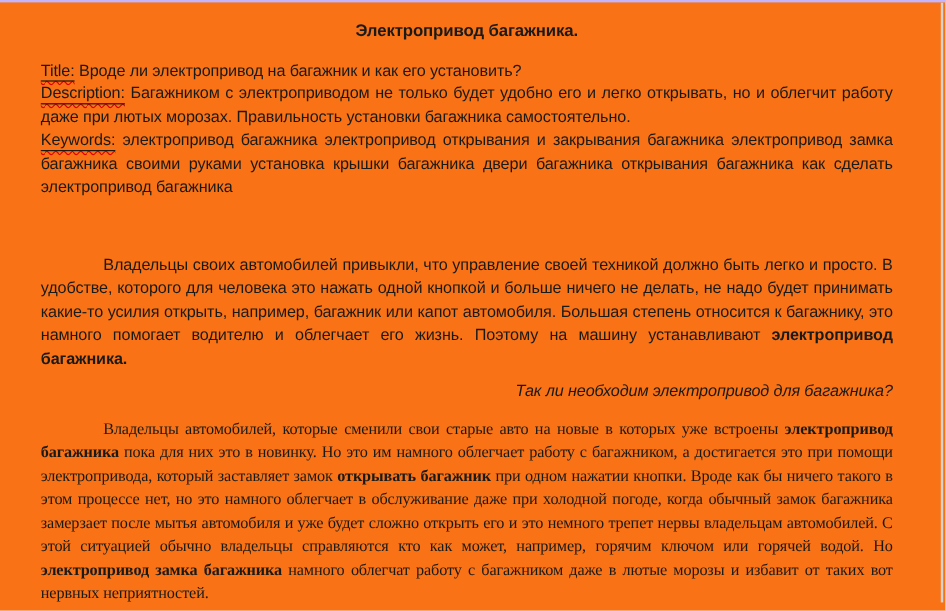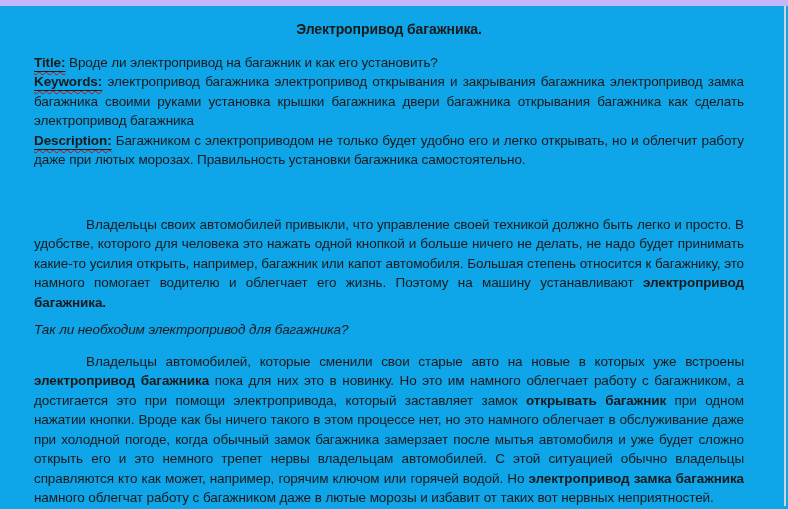--- a/index.html
+++ b/index.html
@@ -5,22 +5,22 @@
   html, body {
     margin: 0;
     padding: 0;
     background: #ffffff;
   }
   .page {
     position: relative;
     width: 788px;
     height: 509px;
     box-sizing: border-box;
-    background: #0ea5e9;
-    border-top: 6px solid #c4b5fd;
+    background: #f97316;
+    border-top: 2px solid #c4b5fd;
     padding: 0 44px 0 34px;
     overflow: hidden;
     font-family: "Liberation Sans", sans-serif;
     font-size: 13.5px;
     line-height: 19.5px;
     color: #1a1a1a;
     letter-spacing: -0.1px;
   }
   .right-edge {
     position: absolute;
@@ -34,57 +34,57 @@
     margin: 14px 0 0 0;
     text-align: center;
     font-weight: 700;
     font-size: 14px;
   }
   p { margin: 0; }
   .meta-line  { margin-top: 13px; text-align: left; }
   .meta-para  { margin-top: 0; text-align: justify; }
   .body-para  { text-align: justify; text-indent: 52px; }
   .para-1     { margin-top: 45px; }
-  .para-2     { margin-top: 12px; }
+  .para-2     { margin-top: 12px; font-family: Liberation Serif, serif; }
   .subheading {
     margin: 8px 0 0 0;
-    text-align: left;
+    text-align: right;
     font-style: italic;
     font-weight: 400;
     font-size: 13.5px;
     line-height: 19.5px;
   }
   .b { font-weight: 700; }
   .squiggly {
     text-decoration: underline;
     text-decoration-style: wavy;
     text-decoration-color: #dd0000;
     text-decoration-thickness: 1px;
     text-underline-offset: 3.5px;
   }
   .meta-label {
-    font-weight: 700;
+    font-weight: 400;
     text-decoration: underline;
     text-decoration-style: solid;
     text-decoration-color: #1a1a1a;
     text-decoration-thickness: 1px;
   }
 </style>
 </head>
 <body>
 
 <div class="page">
   <div class="right-edge"></div>
 
   <h1 class="doc-title">Электропривод багажника.</h1>
 
   <p class="meta-line"><span class="squiggly"><span class="meta-label">Title:</span></span><span> Вроде ли электропривод на багажник и как его установить?</span></p>
 
+  <p class="meta-para"><span class="squiggly"><span class="meta-label">Description:</span></span><span> Багажником с электроприводом не только будет удобно его и легко открывать, но и облегчит работу даже при лютых морозах. Правильность установки багажника самостоятельно.</span></p>
+
   <p class="meta-para"><span class="squiggly"><span class="meta-label">Keywords:</span></span><span> электропривод багажника электропривод открывания и закрывания багажника электропривод замка багажника своими руками установка крышки багажника двери багажника открывания багажника как сделать электропривод багажника</span></p>
-
-  <p class="meta-para"><span class="squiggly"><span class="meta-label">Description:</span></span><span> Багажником с электроприводом не только будет удобно его и легко открывать, но и облегчит работу даже при лютых морозах. Правильность установки багажника самостоятельно.</span></p>
 
   <p class="body-para para-1"><span>Владельцы своих автомобилей привыкли, что управление своей техникой должно быть легко и просто. В удобстве, которого для человека это нажать одной кнопкой и больше ничего не делать, не надо будет принимать какие-то усилия открыть, например, багажник или капот автомобиля. Большая степень относится к багажнику, это намного помогает водителю и облегчает его жизнь. Поэтому на машину устанавливают </span><span class="b">электропривод багажника.</span></p>
 
   <h2 class="subheading">Так ли необходим электропривод для багажника?</h2>
 
   <p class="body-para para-2"><span>Владельцы автомобилей, которые сменили свои старые авто на новые в которых уже встроены </span><span class="b">электропривод багажника</span><span> пока для них это в новинку. Но это им намного облегчает работу с багажником, а достигается это при помощи электропривода, который заставляет замок </span><span class="b">открывать багажник</span><span> при одном нажатии кнопки.  Вроде как бы ничего такого в этом процессе нет, но это намного облегчает в обслуживание даже при холодной погоде, когда обычный замок багажника замерзает после мытья автомобиля и уже будет сложно открыть его и это немного трепет нервы владельцам автомобилей. С этой ситуацией обычно владельцы справляются кто как может, например, горячим ключом или горячей водой. Но </span><span class="b">электропривод замка багажника</span><span> намного облегчат работу с багажником даже в лютые морозы и избавит от таких вот нервных неприятностей.</span></p>
 </div>
 
 </body></html>

